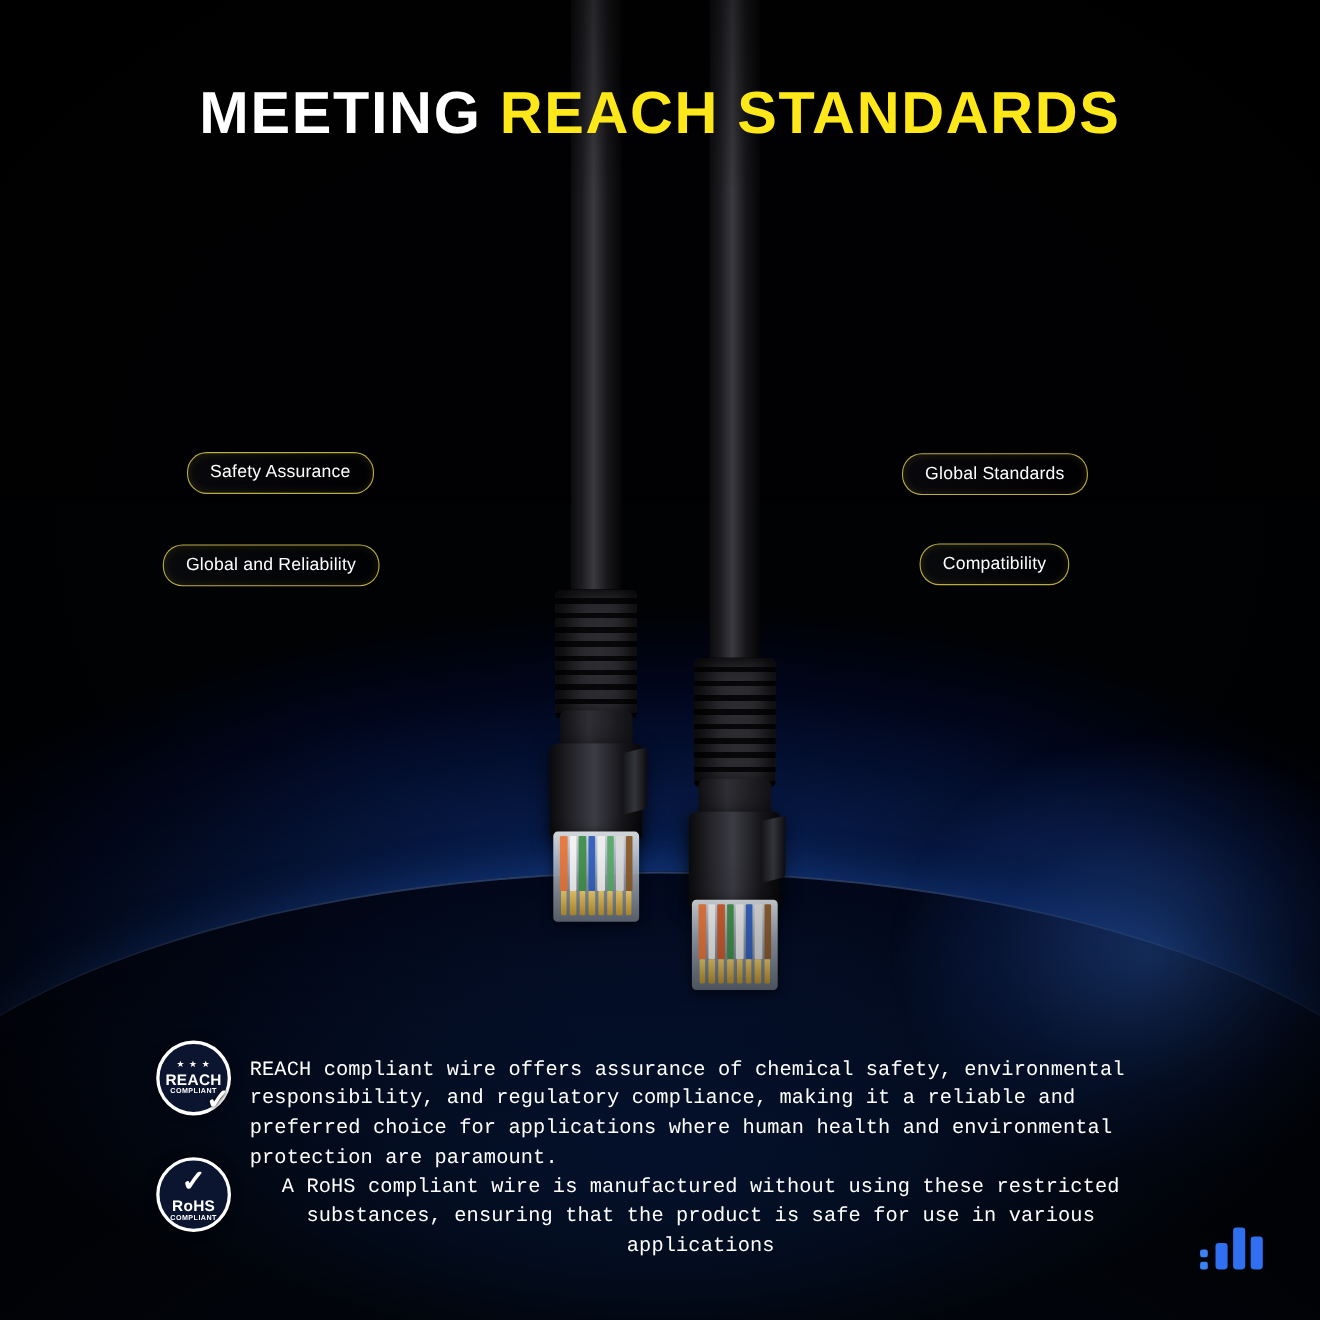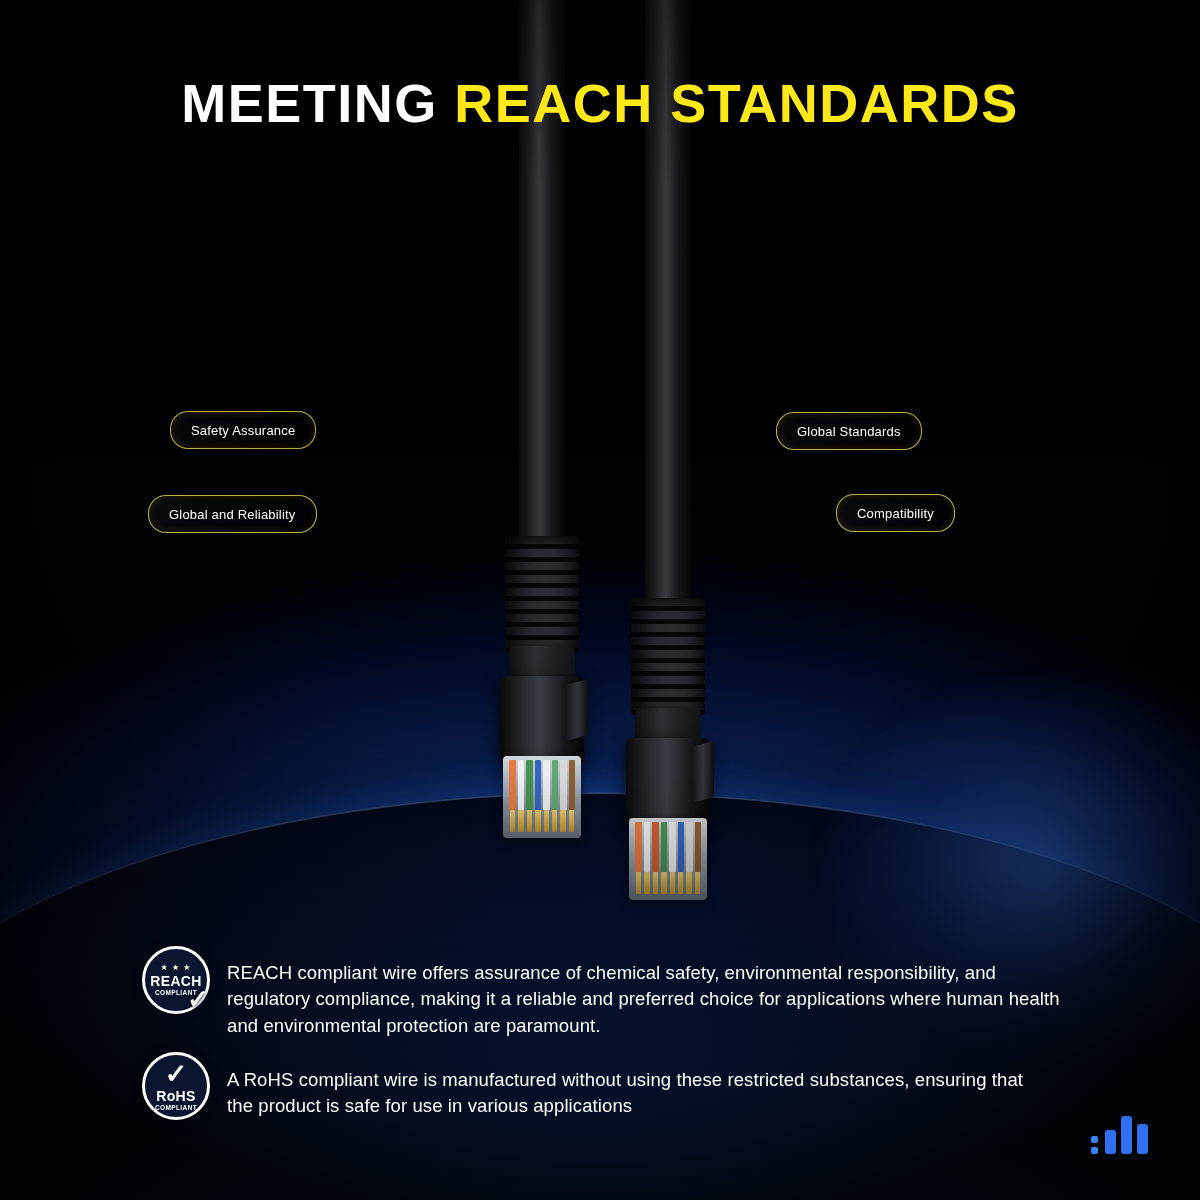--- a/index.html
+++ b/index.html
@@ -93,29 +93,29 @@
   
   .pill {
     position: absolute;
     display: inline-flex;
     align-items: center;
     height: 36px;
     padding: 0 20px;
     border-radius: 18px;
     border: 1px solid rgba(250,230,90,0.75);
     color: #ffffff;
-    font-size: 13px;
+    font-size: 16px;
     letter-spacing: 0.2px;
     white-space: nowrap;
     background: linear-gradient(90deg, rgba(25,25,30,0.35), rgba(10,10,15,0.05));
     box-shadow: 0 0 9px rgba(250,225,70,0.12) inset;
   }
   .pill.p1 { left: 170px; top: 411px; }
   .pill.p2 { left: 148px; top: 495px; }
-  .pill.p3 { left: 776px; top: 412px; }
+  .pill.p3 { left: 820px; top: 412px; }
   .pill.p4 { left: 836px; top: 494px; }
 
   
   .cable-wrap { position: absolute; inset: 0; }
 
   .cable {
     position: absolute;
     background: linear-gradient(90deg, #0b0b0d 0%, #1d1d21 22%, #3a3a40 45%, #17171a 72%, #050506 100%);
     border-radius: 4px;
   }
@@ -253,23 +253,24 @@
     font-weight: 900;
     margin-bottom: 1px;
   }
 
   .para {
     position: absolute;
     color: #ffffff;
     font-size: 18.5px;
     line-height: 1.45;
     letter-spacing: 0.1px;
+    font-family: Liberation Mono, monospace;
   }
   .para.reach { left: 227px; top: 941px; width: 850px; }
-  .para.rohs  { left: 227px; top: 1048px; width: 820px; }
+  .para.rohs  { left: 227px; top: 1048px; width: 820px; text-align: center; }
 
   
   .logo {
     position: absolute;
     right: 52px;
     bottom: 46px;
     display: flex;
     align-items: flex-end;
     gap: 5px;
     height: 44px;

